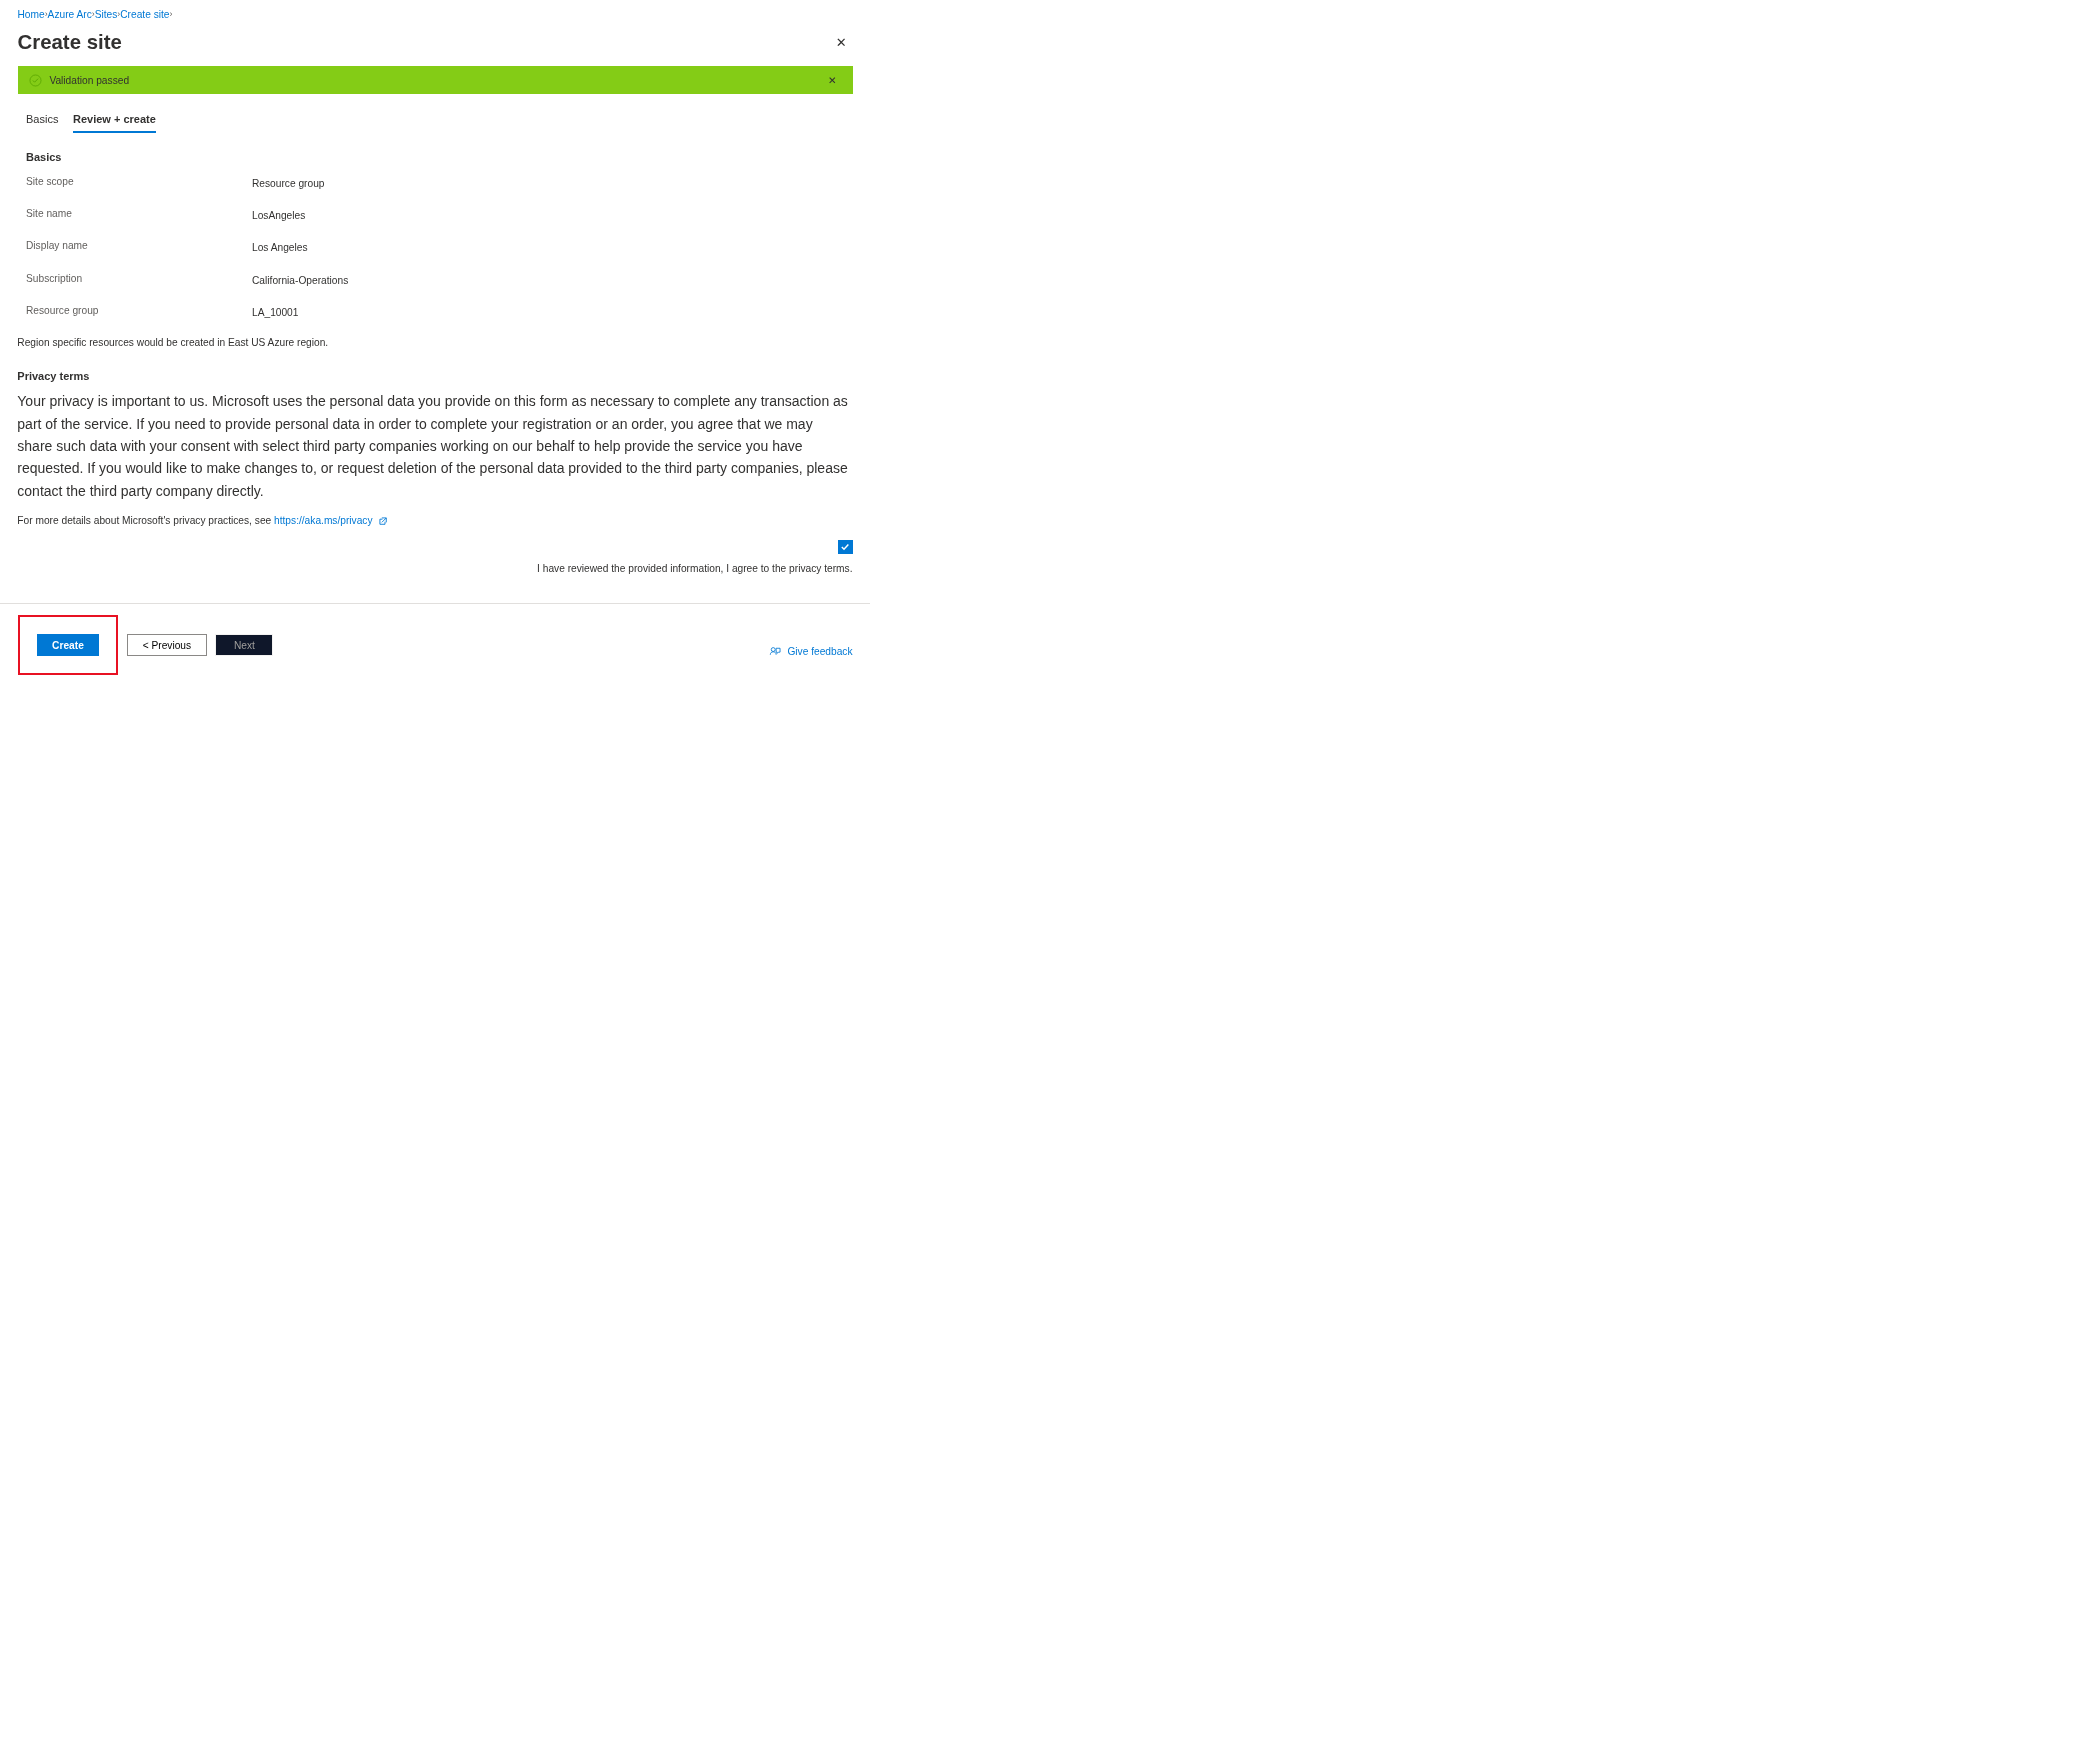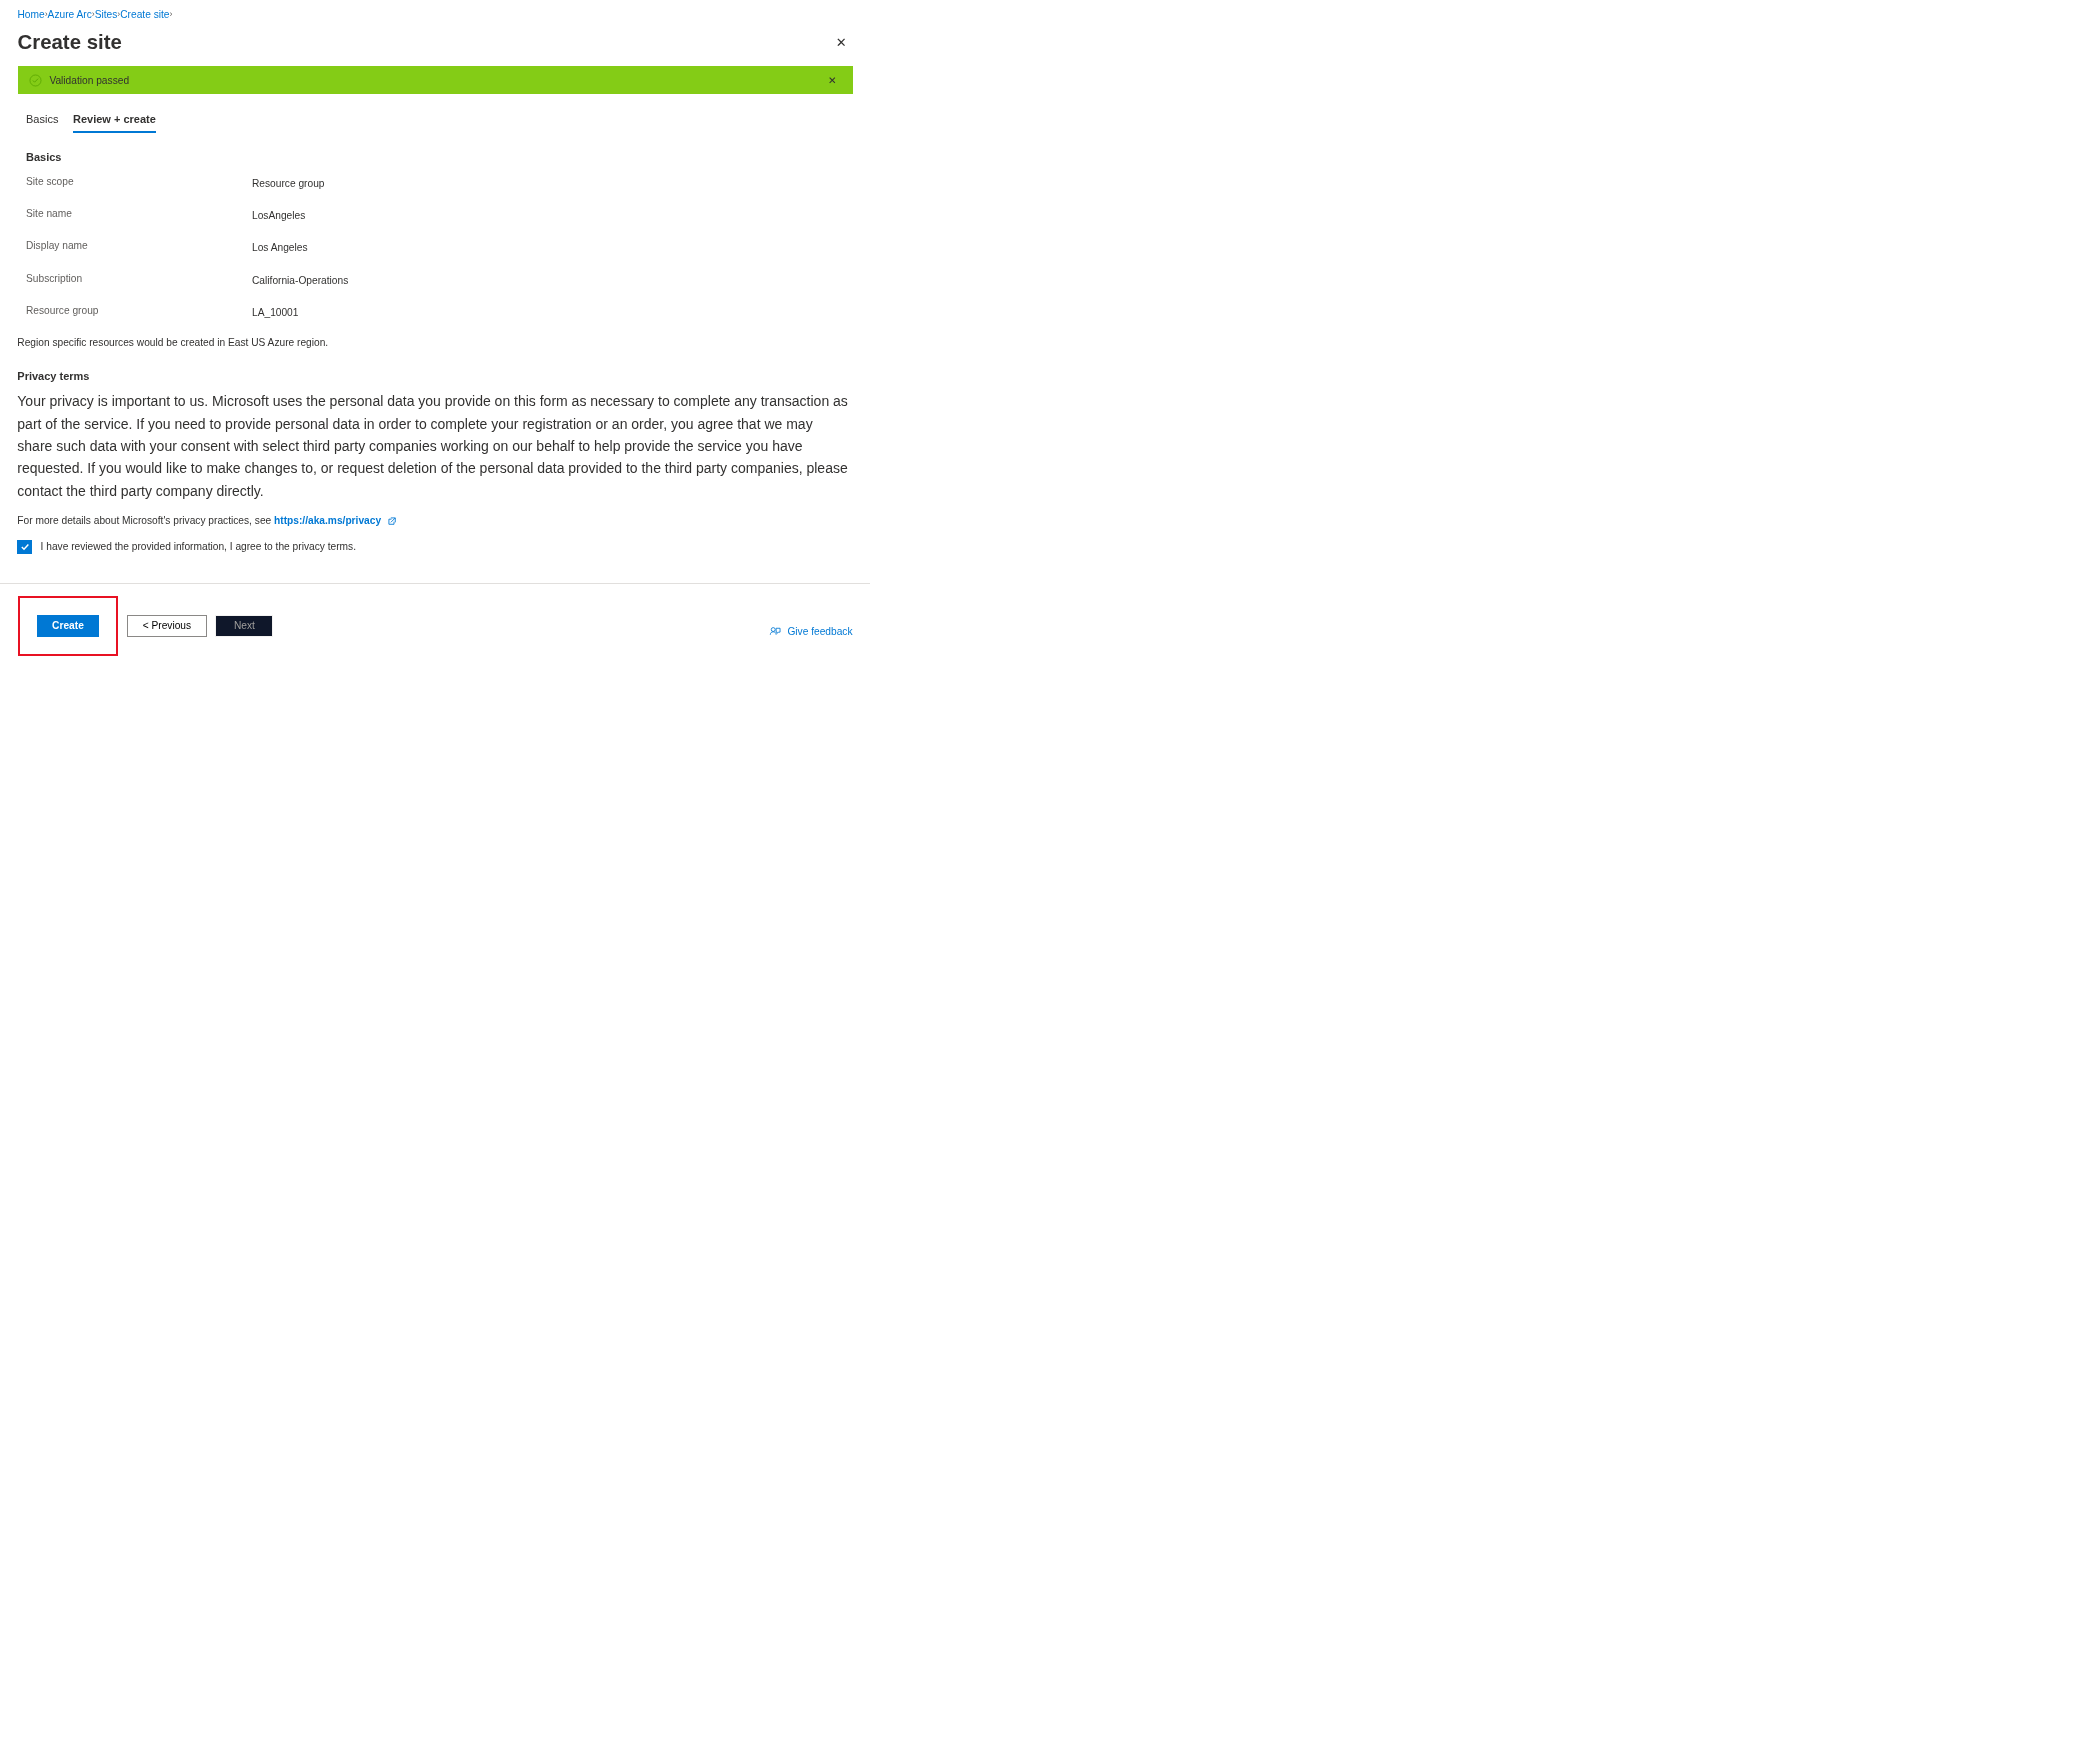--- a/index.html
+++ b/index.html
@@ -143,33 +143,33 @@
     }
     .privacy-link-row {
       font-size: 10.2px;
       margin-bottom: 13px;
       margin-left: -8.7px;
     }
     .privacy-link {
       color: #0078d4;
       text-decoration: none;
       cursor: pointer;
-      font-weight: bold;
     }
     .ext-icon {
       display: inline-block;
       vertical-align: middle;
       margin-left: 2.9px;
     }
     .checkbox-row {
       display: flex;
-      align-items: center;
+      align-items: flex-end;
       gap: 8.7px;
       margin-bottom: 29px;
       margin-left: -8.7px;
+      flex-direction: column;
     }
     .checkbox {
       width: 14.6px;
       height: 14.6px;
       background: #0078d4;
       display: flex;
       align-items: center;
       justify-content: center;
       cursor: pointer;
       flex-shrink: 0;

